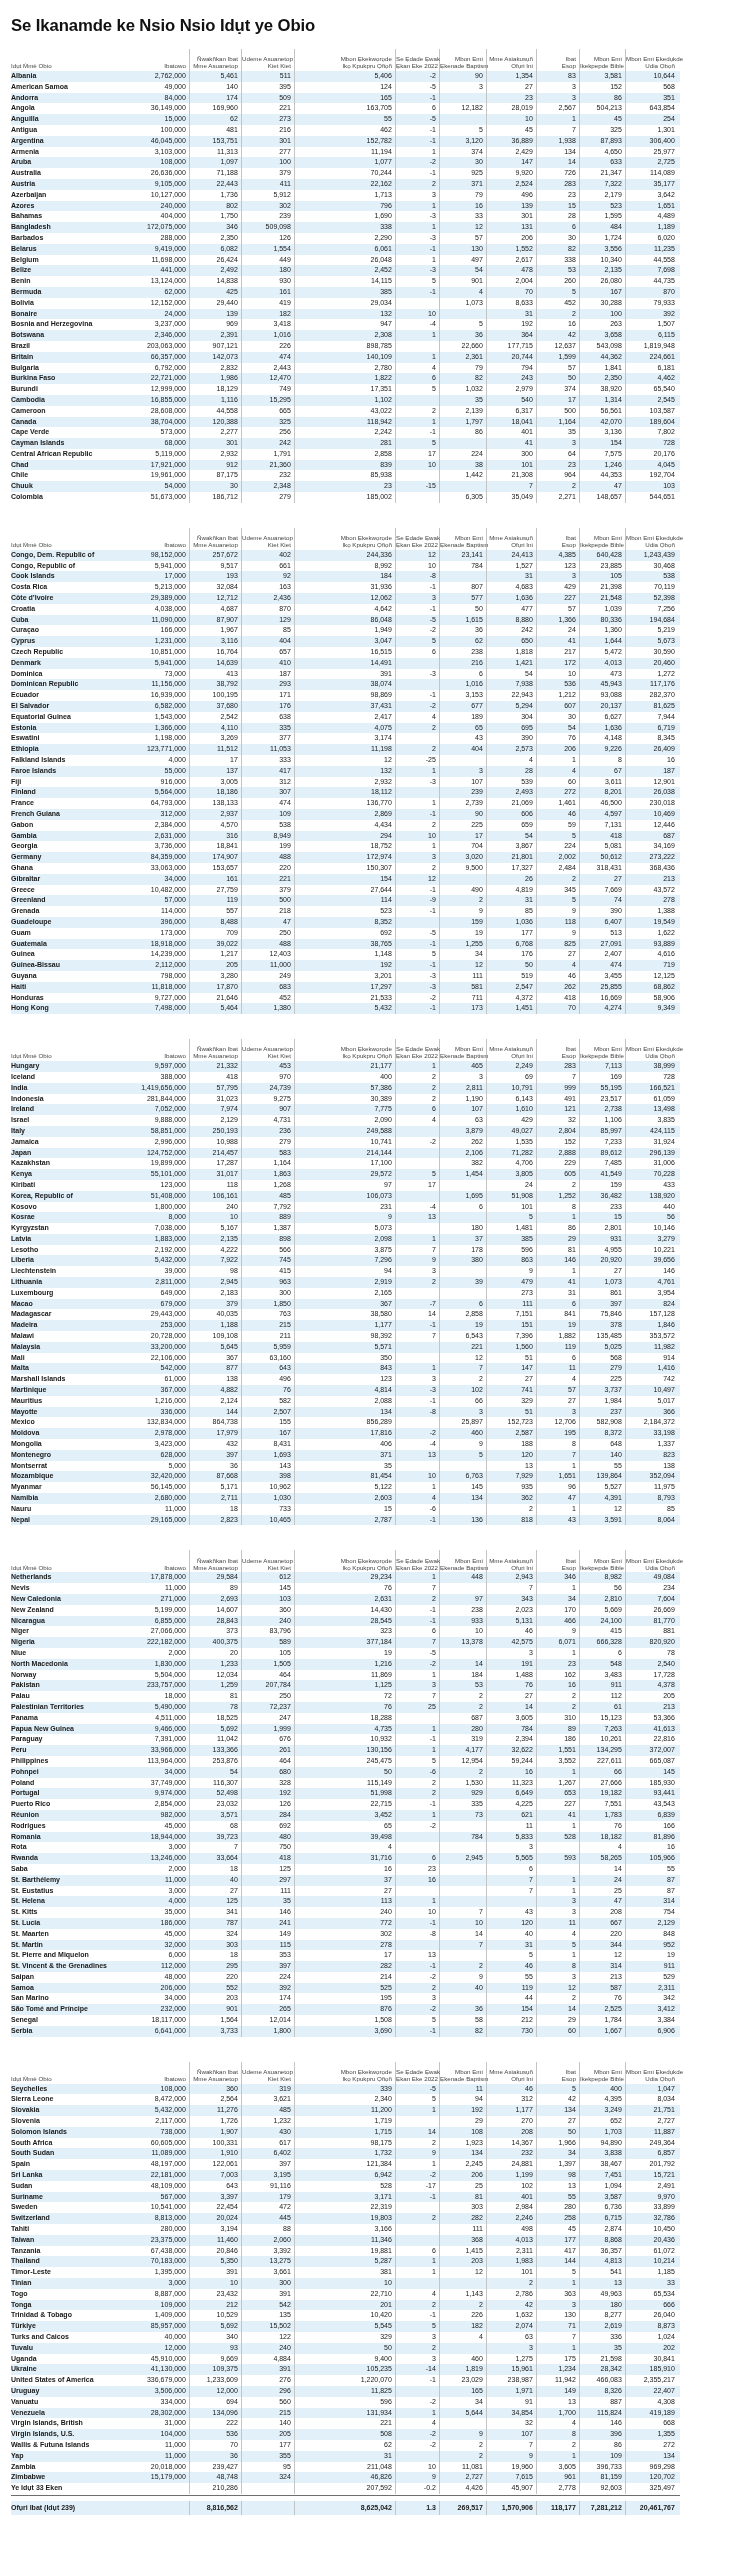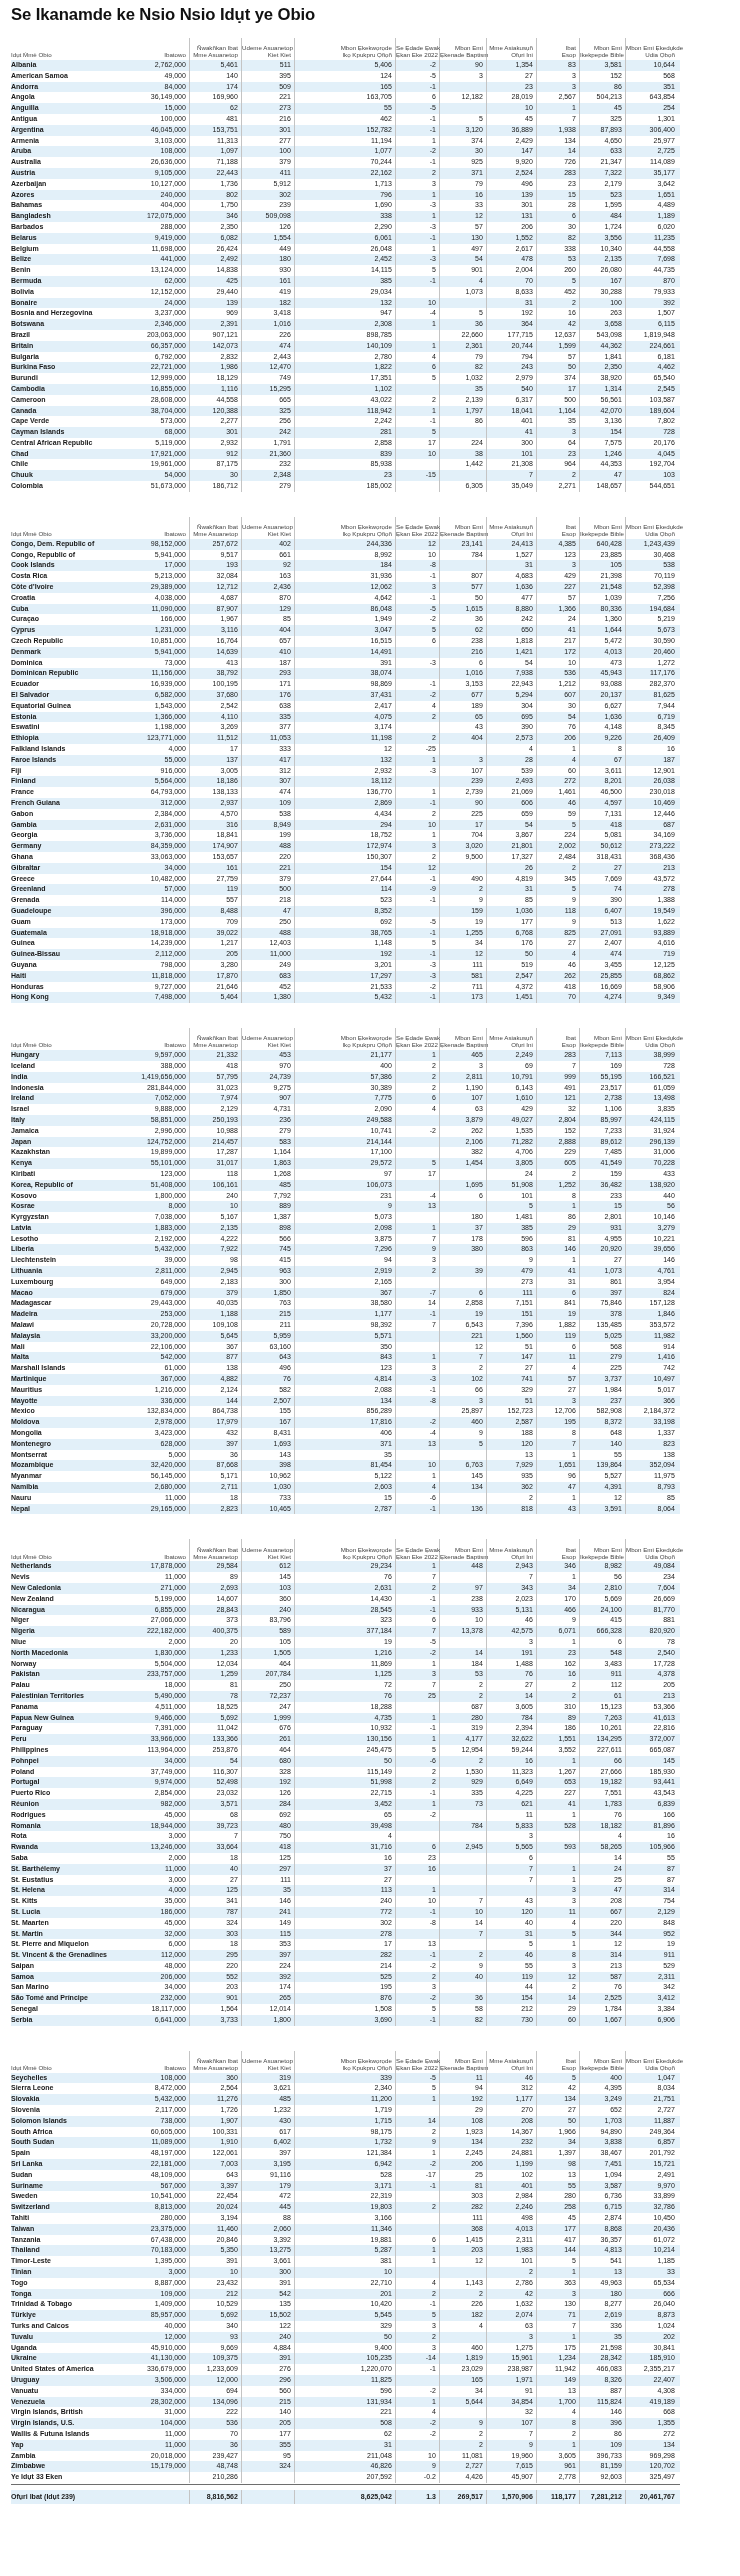--- a/index.html
+++ b/index.html
@@ -1,17 +1,17 @@
 <!DOCTYPE html>
 <html style="font-size:10px"><head>
 <meta charset="utf-8">
 <style>
   html,body{margin:0;padding:0;background:#ffffff;}
   body{width:740px;height:2576px;font-family:"Liberation Sans",sans-serif;color:#191919;overflow:hidden;}
-  .page{padding:5px 0 0 11px;}
+  .page{padding:16px 0 0 11px;}
   h1{font-size:16.7px;line-height:20px;font-weight:700;color:#111;margin:0;letter-spacing:-0.1px;}
   #table-root{margin-top:13px;width:669px;}
   .section{margin-bottom:25px;}
   .thead,.row{display:grid;grid-template-columns:115px 64px 52px 53px 101px 44px 47px 50px 43px 46px 52px;}
   .thead{height:22px;box-sizing:border-box;}
   .hcell{display:flex;flex-direction:column;justify-content:flex-end;text-align:right;font-size:6.2px;line-height:7px;color:#444;white-space:nowrap;padding:0 3.1px 1.9px 0;box-sizing:border-box;}
   .hcell.country{text-align:left;padding-right:0;}
   .row{height:10.8px;}
   .row.stripe{background:#e2f0f9;}
   .cell{font-size:7px;line-height:10.8px;height:10.8px;text-align:right;white-space:nowrap;padding-right:3.1px;box-sizing:border-box;overflow:hidden;}

